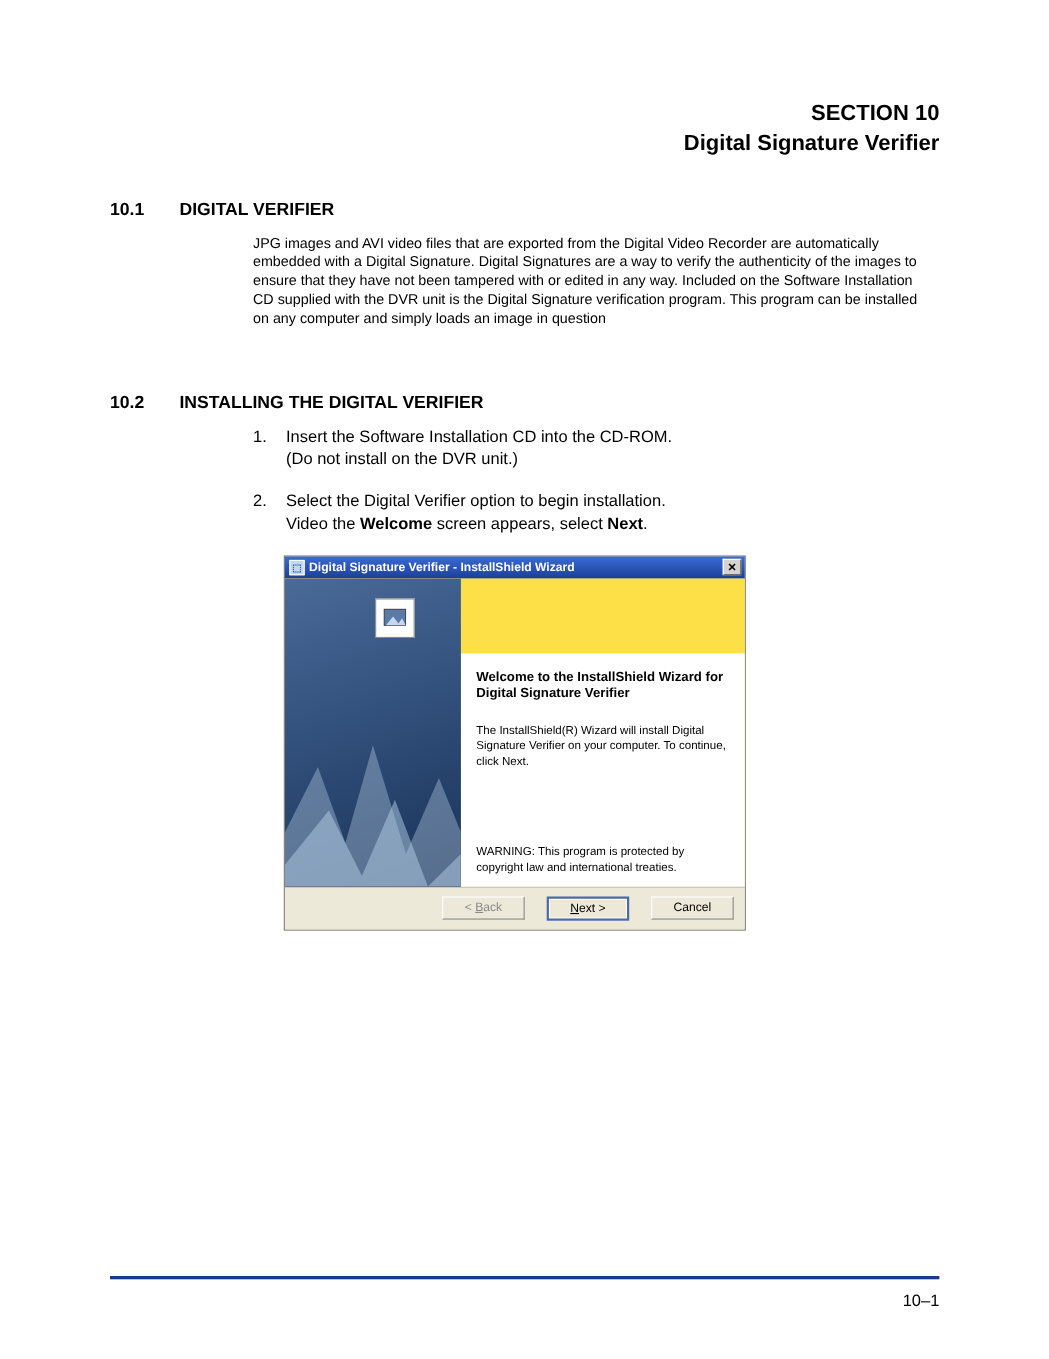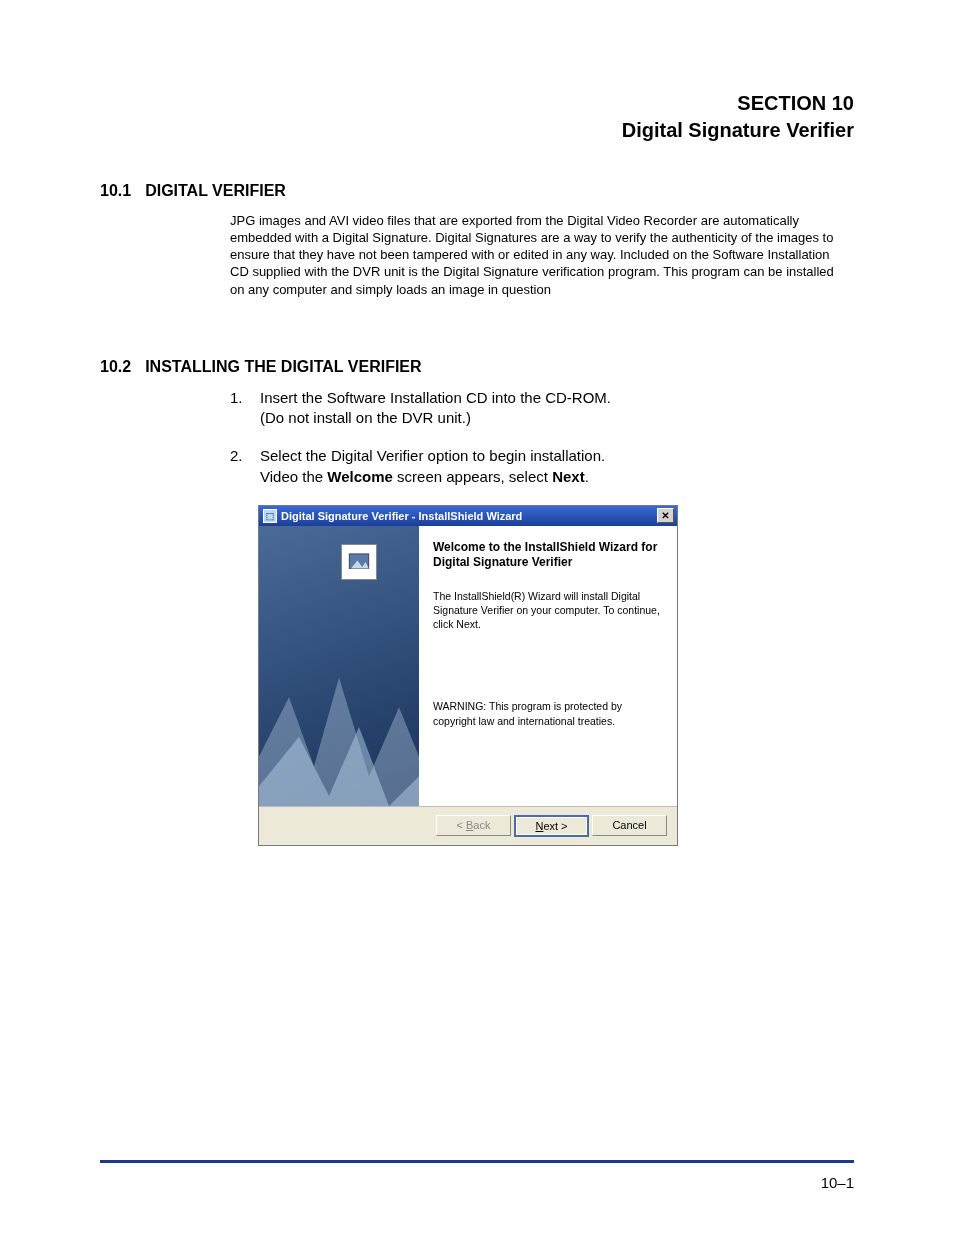--- a/index.html
+++ b/index.html
@@ -19,21 +19,21 @@
     line-height: 1.35;
     margin-bottom: 38px;
   }
   .sub-header {
     font-weight: bold;
     font-size: 16px;
     margin-bottom: 12px;
   }
   .sub-row {
     display: flex;
-    gap: 14px;
+    gap: 32px;
   }
   .sub-number { white-space: nowrap; }
   .body-text {
     font-size: 13px;
     line-height: 1.32;
     margin-left: 130px;
     margin-right: 10px;
   }
   .section-gap { height: 60px; }
   ol.steps {
@@ -79,20 +79,21 @@
     background: #d6d3ce;
     border: 1px solid #fff;
     border-right-color:#555; border-bottom-color:#555;
     display:flex; align-items:center; justify-content:center;
     font-weight:bold; font-size:10px; color:#000;
     cursor: pointer;
   }
   .dlg-body {
     display:flex;
     background:#fde047;
+    align-items:flex-end;
   }
   .dlg-left {
     width: 160px; height: 280px;
     background: linear-gradient(160deg, #4a6a98 0%, #2a4872 60%, #1a3258 100%);
     position: relative;
     overflow: hidden;
   }
   .dlg-left .cd-icon {
     position:absolute; top: 18px; right: 42px;
     width: 36px; height: 36px;
@@ -121,21 +122,21 @@
   }
   .dlg-warn {
     font-size: 10.5px;
     line-height: 1.35;
   }
   .dlg-footer {
     border-top: 1px solid #bbb;
     padding: 8px 10px;
     display:flex;
     justify-content:flex-end;
-    gap: 3px;
+    gap: 20px;
     background:#ece9d8;
   }
   .dlg-btn {
     width: 75px; height: 21px;
     font-size: 11px;
     background:#ece9d8;
     border: 1px solid #888;
     border-top-color:#fff; border-left-color:#fff;
     cursor:pointer;
     font-family: Tahoma, Arial, sans-serif;

